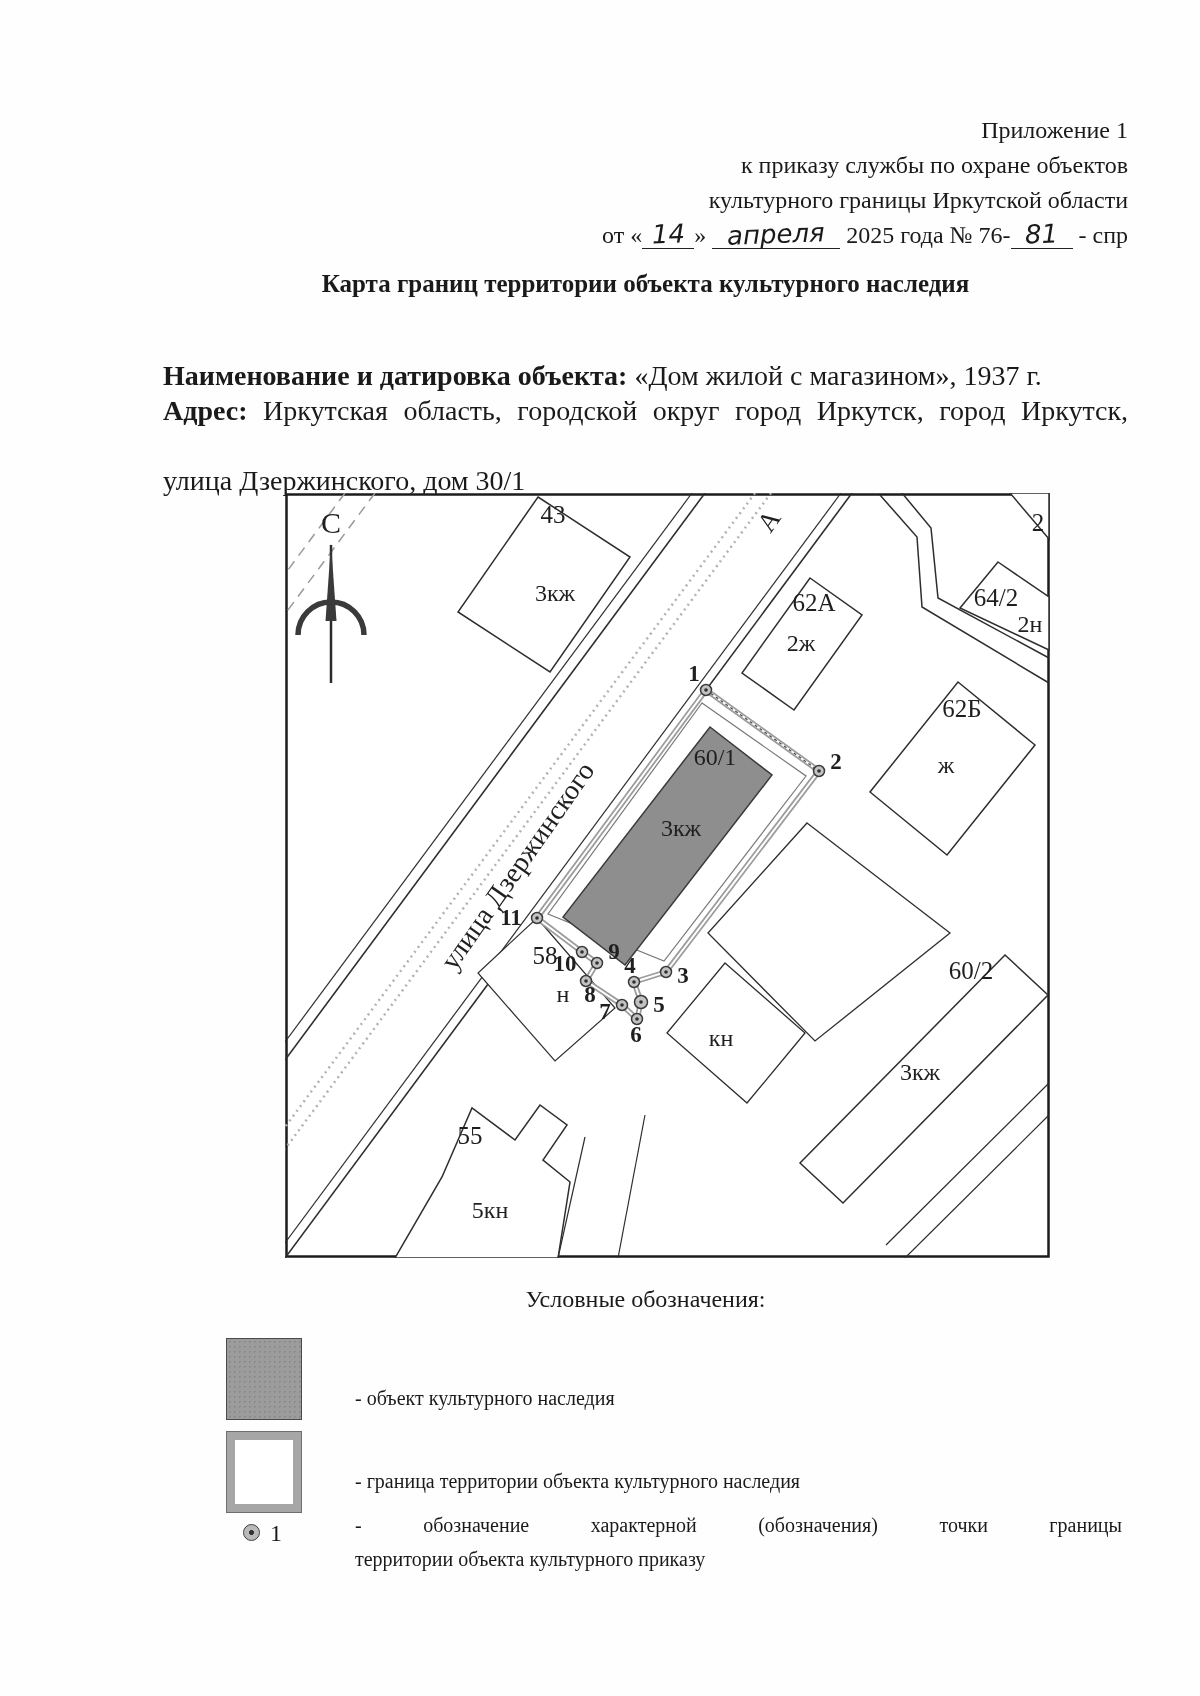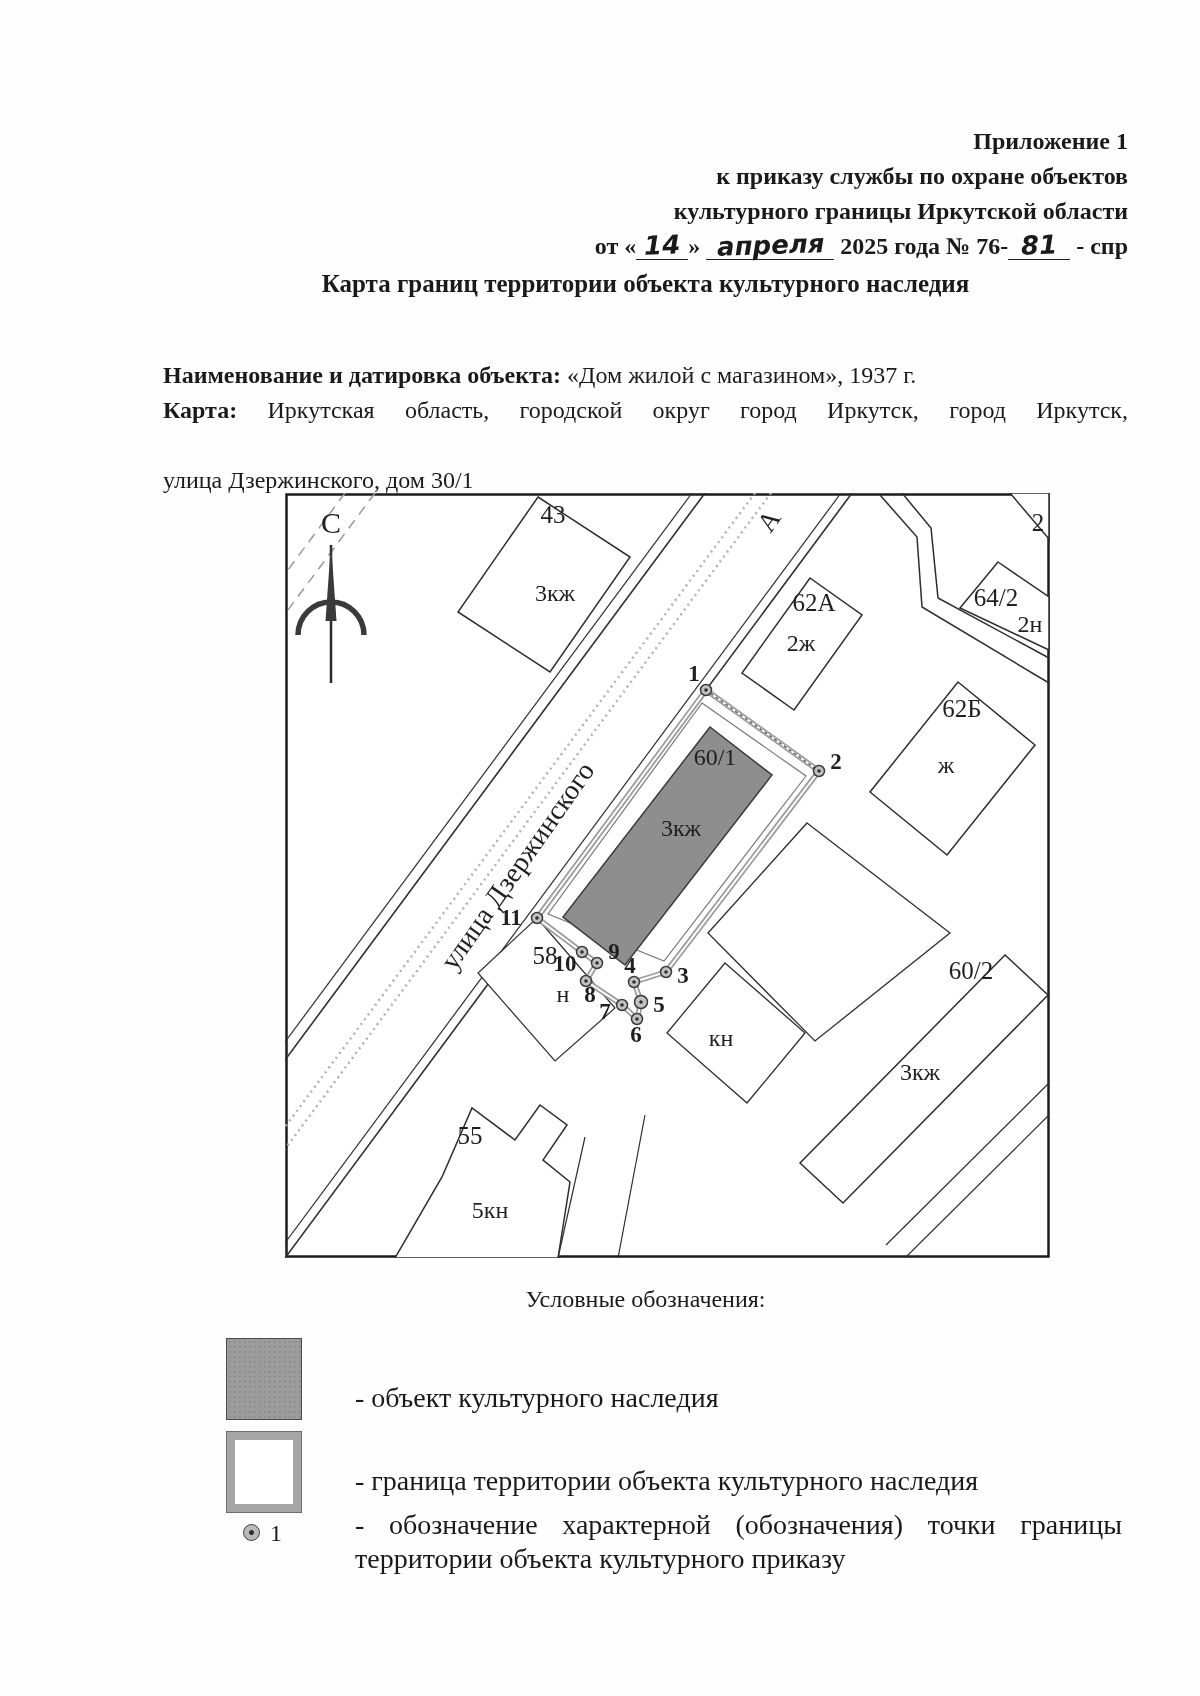--- a/index.html
+++ b/index.html
@@ -2,46 +2,46 @@
 <html><head>
 <meta charset="utf-8">
 <style>
   html,body{margin:0;padding:0;}
   body{
     width:1200px;height:1696px;position:relative;background:#fefefe;
     font-family:"Liberation Serif", serif;color:#1a1a1a;overflow:hidden;
   }
   .abs{position:absolute;}
   
-  .appendix{right:72px;top:124px;width:620px;text-align:right;font-size:24px;line-height:35px;font-weight:bold;}
+  .appendix{right:72px;top:113px;width:620px;text-align:right;font-size:24px;line-height:35px;}
   .order-line{white-space:nowrap;}
   .hand{font-family:"DejaVu Sans",sans-serif;font-style:italic;font-size:26px;display:inline-block;transform:rotate(-2deg);}
   .uline{display:inline-block;border-bottom:1.6px solid #222;text-align:center;line-height:26px;}
   .ul-day{min-width:52px;}
   .ul-month{min-width:128px;}
   .ul-num{min-width:62px;}
   
   .doc-title{left:163px;top:266px;width:965px;text-align:center;font-weight:bold;font-size:25px;line-height:35px;}
   
-  .para{left:163px;top:358px;width:965px;font-size:24px;line-height:35px;}
+  .para{left:163px;top:358px;width:965px;font-size:28px;line-height:35px;}
   .para .lbl{font-weight:bold;}
   .just-line{text-align:justify;}
   .just-line::after{content:"";display:inline-block;width:100%;}
   
   .map-wrap{left:285px;top:493px;width:765px;height:765px;}
   svg text{font-family:"Liberation Serif", serif;fill:#1f1f1f;}
   .pt-label{font-weight:bold;font-size:23px;}
   .parcel-num{font-size:25px;}
   .parcel-type{font-size:24px;}
   
   .legend-title{left:163px;top:1286px;width:965px;text-align:center;font-weight:normal;font-size:24px;}
   .sw-object{left:226px;top:1338px;width:74px;height:80px;background:#9c9c9c;border:1.5px solid #4a4a4a;
     background-image:radial-gradient(#8a8a8a 1px, transparent 1px);background-size:5px 5px;}
   .sw-boundary{left:227px;top:1432px;width:58px;height:64px;background:#fff;border:8px solid #a6a6a6;outline:1px solid #6e6e6e;}
-  .legend-text{font-size:28px;line-height:34px;}
+  .legend-text{font-size:20px;line-height:34px;}
   .lt1{left:355px;top:1381px;}
   .lt2{left:355px;top:1464px;}
   .lt3a{left:355px;top:1508px;width:767px;}
   .lt3b{left:355px;top:1542px;width:767px;}
   .pt-symbol{left:243px;top:1524px;width:15px;height:15px;border-radius:50%;
     background:radial-gradient(#333 2.2px, #b9b9b9 2.6px);border:1.6px solid #3c3c3c;}
   .pt-symbol-num{left:270px;top:1516px;font-size:24px;}
 </style>
 </head>
 <body>
@@ -57,21 +57,21 @@
     <span>- спр</span>
   </div>
 </div>
 
 <div class="abs doc-title">
   <div>Карта границ территории объекта культурного наследия</div>
 </div>
 
 <div class="abs para">
   <div><span class="lbl">Наименование и датировка объекта:</span><span> «Дом жилой с магазином», 1937 г.</span></div>
-  <div class="just-line"><span class="lbl">Карта:</span><span> Иркутская область, городской округ город Иркутск, город Иркутск,</span></div>
+  <div class="just-line"><span class="lbl">Адрес:</span><span> Иркутская область, городской округ город Иркутск, город Иркутск,</span></div>
   <div>улица Дзержинского, дом 30/1</div>
 </div>
 
 <div class="abs map-wrap">
 <svg width="765" height="765" viewBox="0 0 765 765">
 
   <rect x="1.5" y="1.5" width="762" height="762" fill="#ffffff" stroke="#1c1c1c" stroke-width="2.5"></rect>
 
   <line x1="60" y1="0" x2="0" y2="81" stroke="#9a9a9a" stroke-width="1.5" stroke-dasharray="10 7"></line>
   <line x1="90" y1="0" x2="0" y2="121" stroke="#9a9a9a" stroke-width="1.5" stroke-dasharray="10 7"></line>

